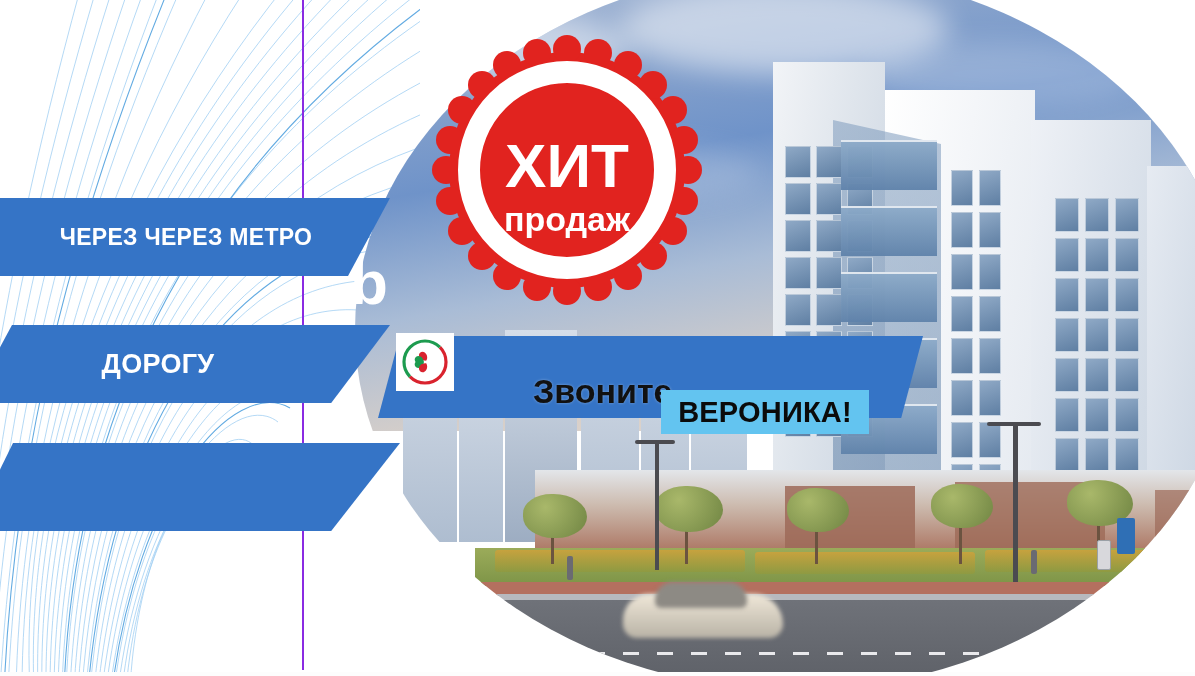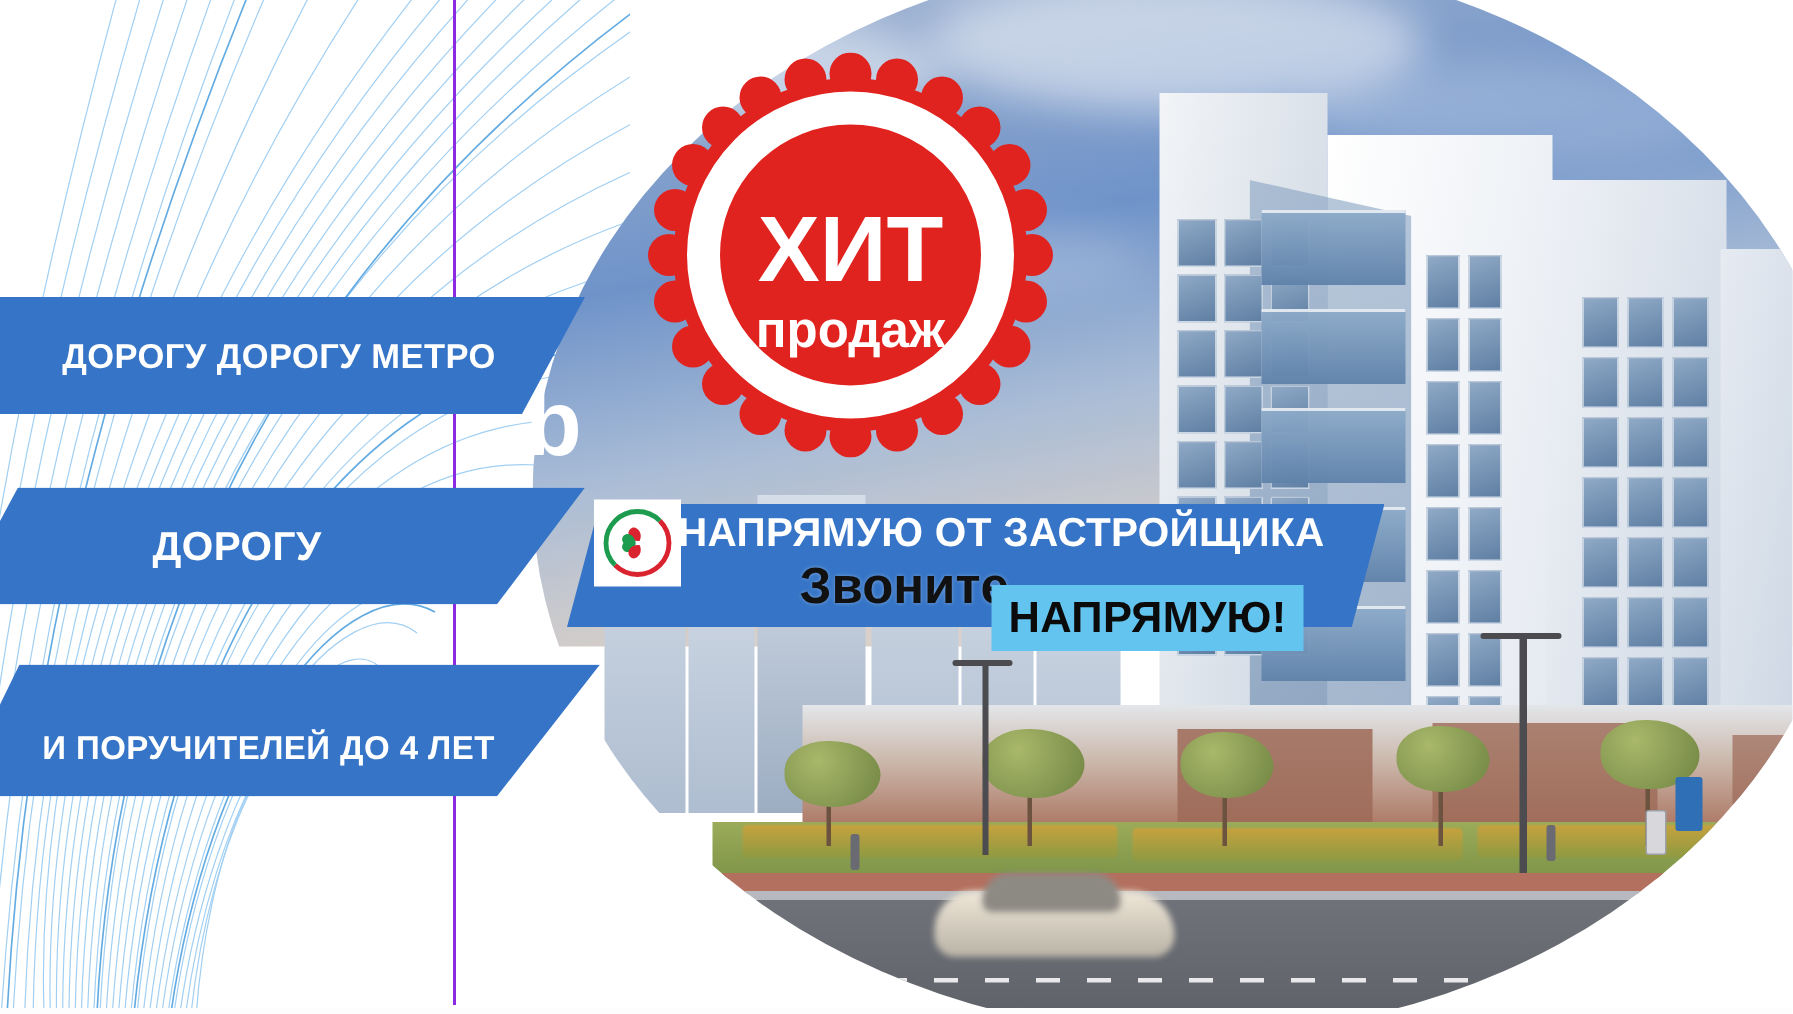--- a/index.html
+++ b/index.html
@@ -379,49 +379,47 @@
 
       <circle cx="135" cy="135" r="98" fill="none" stroke="#ffffff" stroke-width="22"></circle>
 
       <circle cx="135" cy="135" r="86" fill="#e1231f"></circle>
       <text class="seal-t1" x="135" y="152" text-anchor="middle" font-family="Liberation Sans, sans-serif" font-size="62" font-weight="700" fill="#ffffff">ХИТ</text>
       <text class="seal-t2" x="135" y="196" text-anchor="middle" font-family="Liberation Sans, sans-serif" font-size="34" font-weight="700" fill="#ffffff">продаж</text>
     </svg>
   </div>
 
   <div class="ribbon" id="ribbon1">
-    <span class="txt">ДОРОГУ ДОРОГУ  МЕТРО</span>
+    <span class="txt">ЧЕРЕЗ ЧЕРЕЗ  МЕТРО</span>
   </div>
 
   <div class="ribbon" id="ribbon2">
     <span class="txt">ДОРОГУ</span>
   </div>
 
   <div class="ribbon" id="ribbon3">
     <span class="txt">
       <br>
-      <span>И ПОРУЧИТЕЛЕЙ ДО 4 ЛЕТ</span>
     </span>
   </div>
 
   <div id="devbanner"></div>
   <div class="logo-badge">
     <svg viewBox="0 0 48 48" width="48" height="48" aria-hidden="true">
       <circle cx="24" cy="24" r="21" fill="none" stroke="#d9232e" stroke-width="3.2" stroke-dasharray="66 66" transform="rotate(-45 24 24)"></circle>
       <circle cx="24" cy="24" r="21" fill="none" stroke="#1d9b4f" stroke-width="3.2" stroke-dasharray="66 66" stroke-dashoffset="-66" transform="rotate(-45 24 24)"></circle>
 
       <g>
         <path d="M24 22 C22 16,14 16,14 21 C14 25,20 27,24 22 Z" fill="#1d9b4f" transform="rotate(-45 24 24)"></path>
         <path d="M24 22 C22 16,14 16,14 21 C14 25,20 27,24 22 Z" fill="#d9232e" transform="rotate(45 24 24)"></path>
         <path d="M24 26 C22 32,14 32,14 27 C14 23,20 21,24 26 Z" fill="#d9232e" transform="rotate(-45 24 24)"></path>
         <path d="M24 26 C22 32,14 32,14 27 C14 23,20 21,24 26 Z" fill="#1d9b4f" transform="rotate(45 24 24)"></path>
       </g>
     </svg>
   </div>
-  <div class="dev-label">НАПРЯМУЮ ОТ ЗАСТРОЙЩИКА</div>
 
   <div class="call">Звоните</div>
   <div class="name-box">
-    <span class="txt">НАПРЯМУЮ!</span>
+    <span class="txt">ВЕРОНИКА!</span>
   </div>
 
   <div class="baseline"></div>
 </div>
 
 </body></html>

